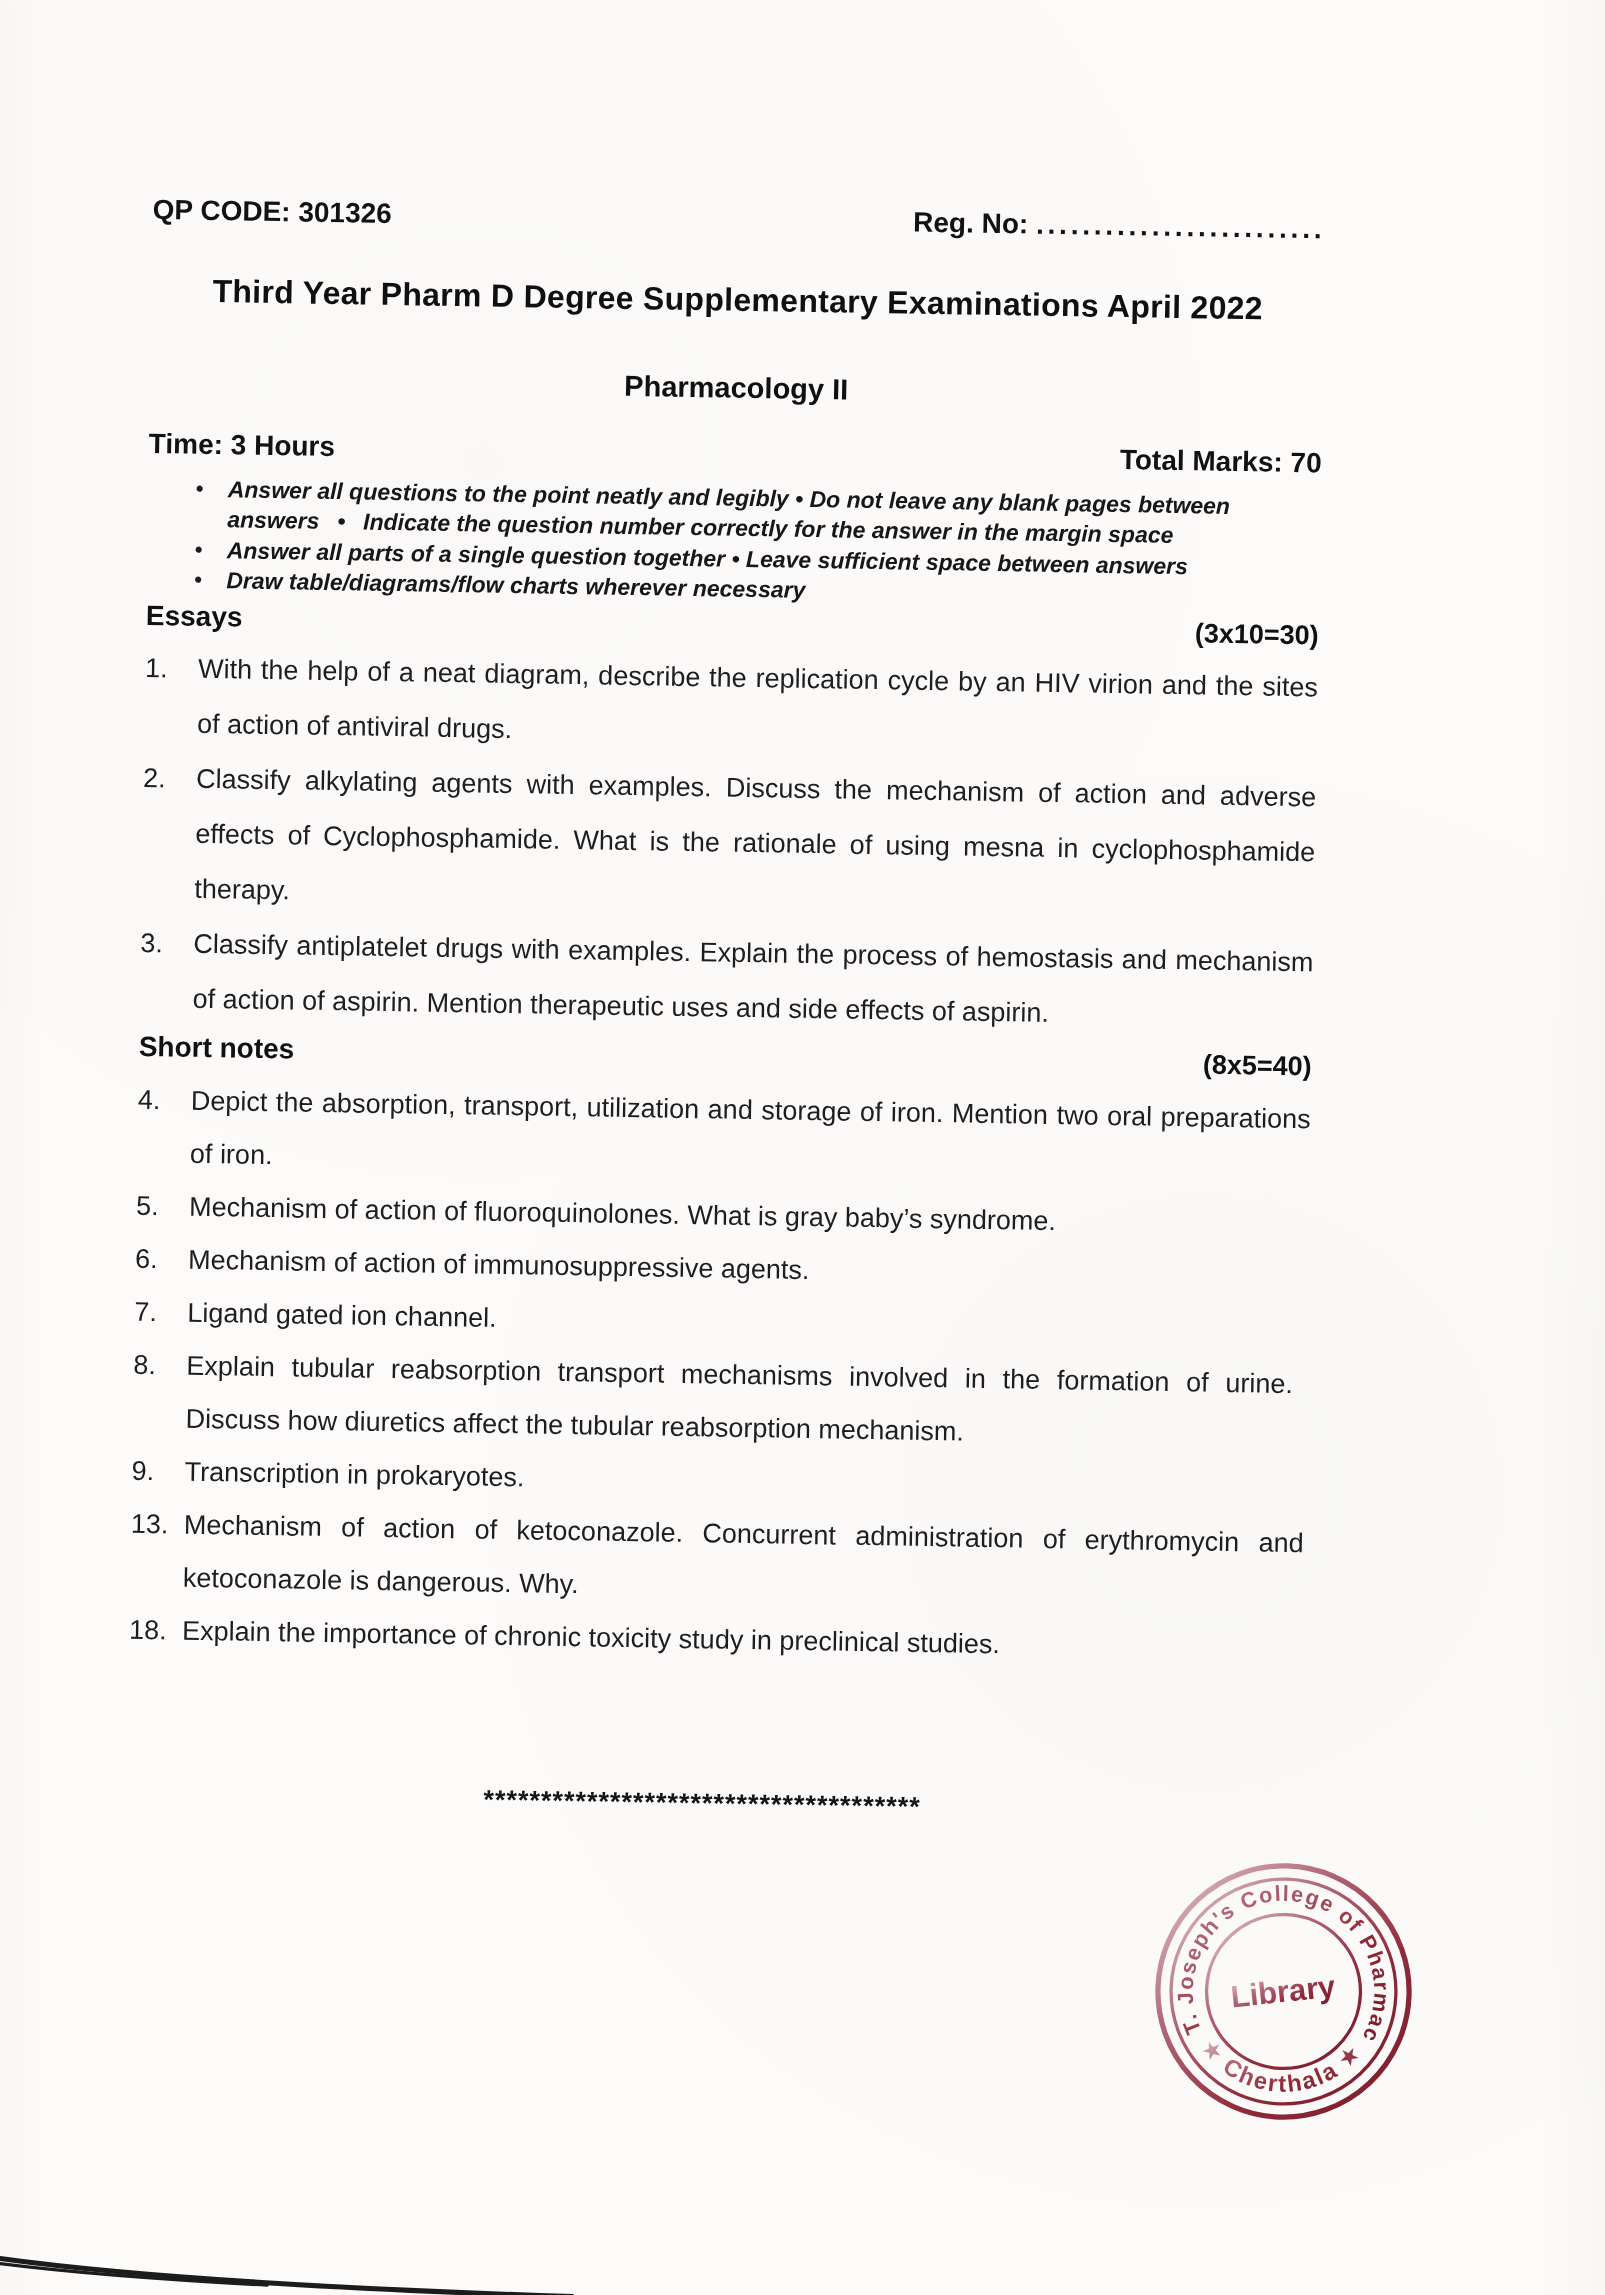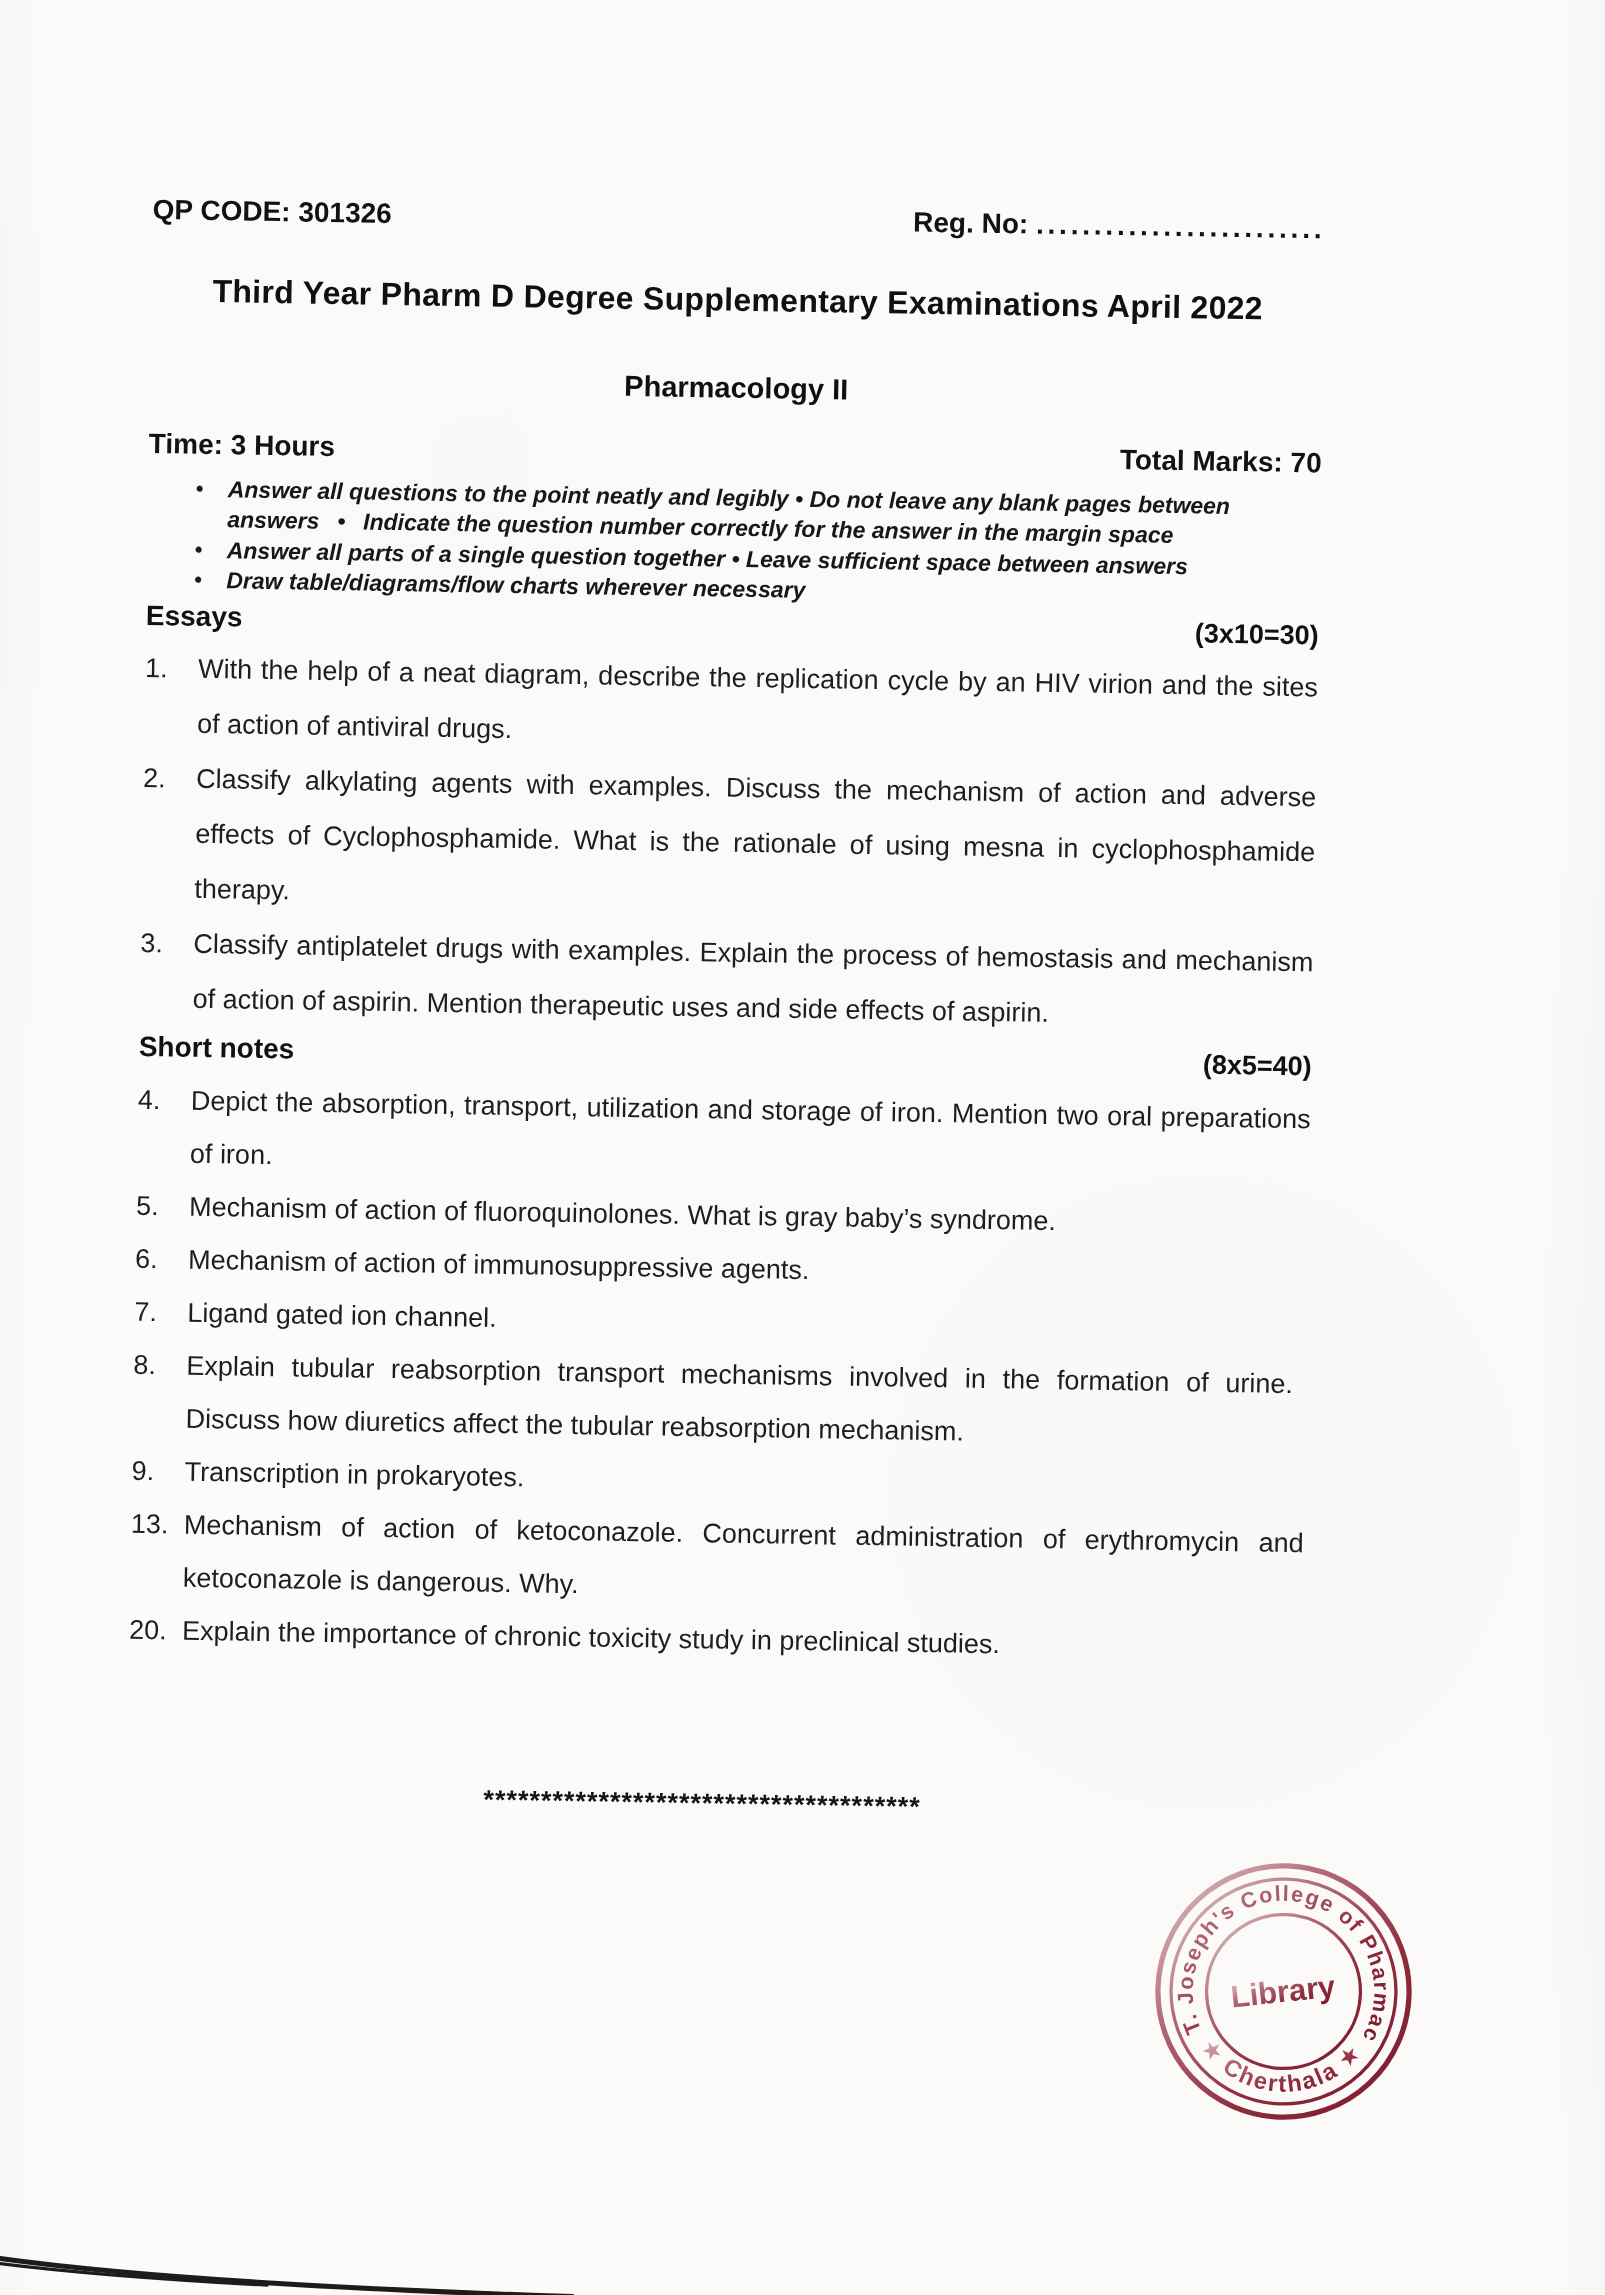--- a/index.html
+++ b/index.html
@@ -192,21 +192,21 @@
       </div>
       <div class="q">
         <span class="qno">9.</span>
         <span class="qtext">Transcription in prokaryotes.</span>
       </div>
       <div class="q">
         <span class="qno">13.</span>
         <span class="qtext">Mechanism of action of ketoconazole. Concurrent administration of erythromycin and ketoconazole is dangerous. Why.</span>
       </div>
       <div class="q">
-        <span class="qno">20.</span>
+        <span class="qno">18.</span>
         <span class="qtext">Explain the importance of chronic toxicity study in preclinical studies.</span>
       </div>
     </div>
 
     <div class="divider">**************************************</div>
   </div>
 
   <svg class="stamp" viewBox="0 0 400 400" aria-hidden="true">
     <defs>
       <linearGradient id="sg" x1="0%" y1="0%" x2="100%" y2="100%">

